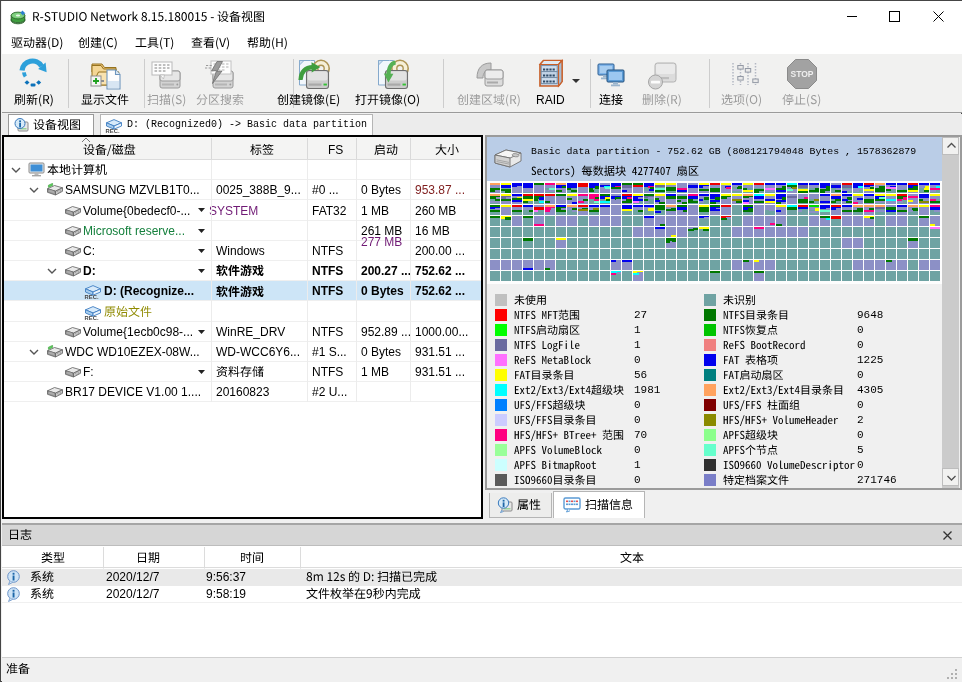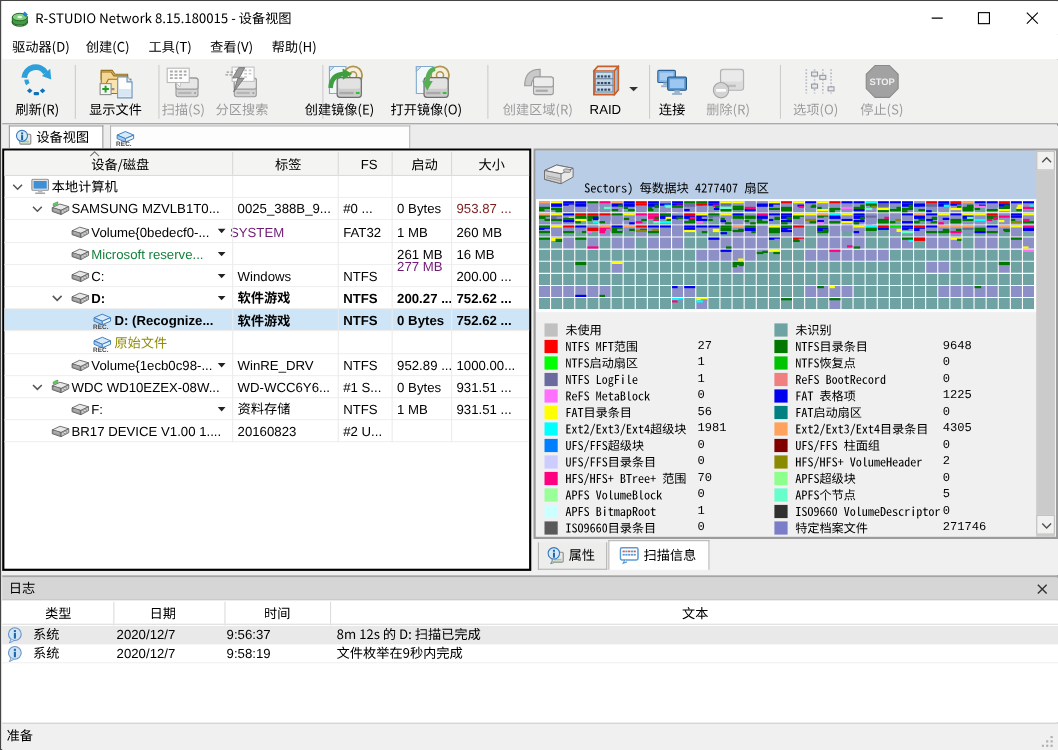--- a/index.html
+++ b/index.html
@@ -576,20 +576,21 @@
         <use href="#g23" x="36.0"></use>
       </g>
     </svg>
     <div style="position:absolute;left:99px;top:113px;width:273px;height:21px;background:#fdfdfd;border:1px solid #b5b5b5;border-bottom:none"></div>
     <svg class="abs" style="left:104px;top:116px" width="18" height="16" viewBox="0 0 18 16">
 <path d="M1.5 5.8 L9 2.6 L16.5 5.8 L9 9 Z" fill="#d7eafa" stroke="#3f7ec2" stroke-width="0.9"></path>
 <path d="M1.5 5.8 L9 9 L9 12.2 L1.5 9 Z" fill="#a6cdef" stroke="#3f7ec2" stroke-width="0.9"></path>
 <path d="M16.5 5.8 L9 9 L9 12.2 L16.5 9 Z" fill="#e9f3fc" stroke="#3f7ec2" stroke-width="0.9"></path>
 <text x="0.5" y="15.8" font-family="Liberation Sans" font-size="5.8" font-weight="bold" fill="#454545" letter-spacing="0.1">REC.</text>
 </svg>
+    <div style="position:absolute;left:126px;top:116px;font:10px 'Liberation Mono', sans-serif;color:#000;white-space:pre;line-height:15px">D: (Recognized0) -&gt; Basic data partition</div>
     <div style="position:absolute;left:1px;top:134px;width:960px;height:388px;background:#f0f0f0"></div>
     <div style="position:absolute;left:1px;top:134px;width:481px;height:384px;background:#fff;border:2px solid #000"></div>
     <div style="position:absolute;left:3px;top:136px;width:477px;height:23px;background:#f4f4f3;border-bottom:1px solid #dcdcdc"></div>
     <div style="position:absolute;left:210px;top:137px;width:1px;height:21px;background:#d9d9d9"></div>
     <div style="position:absolute;left:306px;top:137px;width:1px;height:21px;background:#d9d9d9"></div>
     <div style="position:absolute;left:355px;top:137px;width:1px;height:21px;background:#d9d9d9"></div>
     <div style="position:absolute;left:409px;top:137px;width:1px;height:21px;background:#d9d9d9"></div>
     <svg class="vt" style="left:82px;top:140.82px" width="54" height="16">
       <g transform="translate(0 12.0)" fill="#000">
         <use href="#g20" x="0.0"></use>
@@ -844,20 +845,21 @@
     <div style="position:absolute;left:409px;top:159px;width:1px;height:242px;background:#ececec"></div>
     <div style="position:absolute;left:484px;top:134px;width:477px;height:355px;background:#f0f0f0;border:2px solid #9b9b9b"></div>
     <div style="position:absolute;left:486px;top:136px;width:456px;height:44px;background:#bacde7"></div>
     <svg class="abs" style="left:490px;top:146px" width="34" height="26" viewBox="0 0 34 26">
 <path d="M4 8 L15 3 L30 6 L30 14 L19 20 L4 16 Z" fill="#e9e9e9" stroke="#707070" stroke-width="0.9"></path>
 <path d="M4 8 L15 3 L30 6 L19 11 Z" fill="#f6f6f6" stroke="#707070" stroke-width="0.9"></path>
 <path d="M4 8 L19 11 L19 20 L4 16 Z" fill="#d2d2d2" stroke="#707070" stroke-width="0.9"></path>
 <ellipse cx="24.5" cy="8.2" rx="3.4" ry="1.6" fill="#c9c9c9" stroke="#808080" stroke-width="0.7" transform="rotate(8 24.5 8.2)"></ellipse>
 <path d="M5.5 12.8 l12.5 2.6 M5.5 14.5 l12.5 2.6" stroke="#9a9a9a" stroke-width="0.8"></path>
 </svg>
+    <div style="position:absolute;left:530px;top:143px;font:9.9px 'Liberation Mono', sans-serif;color:#000;white-space:pre;line-height:15px">Basic data partition - 752.62 GB (808121794048 Bytes , 1578362879</div>
     <svg class="vt" style="left:530px;top:162.532px" width="169" height="15">
       <g transform="translate(0 11.0)" fill="#000">
         <use href="#g89" x="0.0"></use>
         <use href="#g90" x="5.6"></use>
         <use href="#g91" x="11.2"></use>
         <use href="#g92" x="16.8"></use>
         <use href="#g93" x="22.4"></use>
         <use href="#g94" x="28.0"></use>
         <use href="#g95" x="33.6"></use>
         <use href="#g96" x="39.2"></use>

